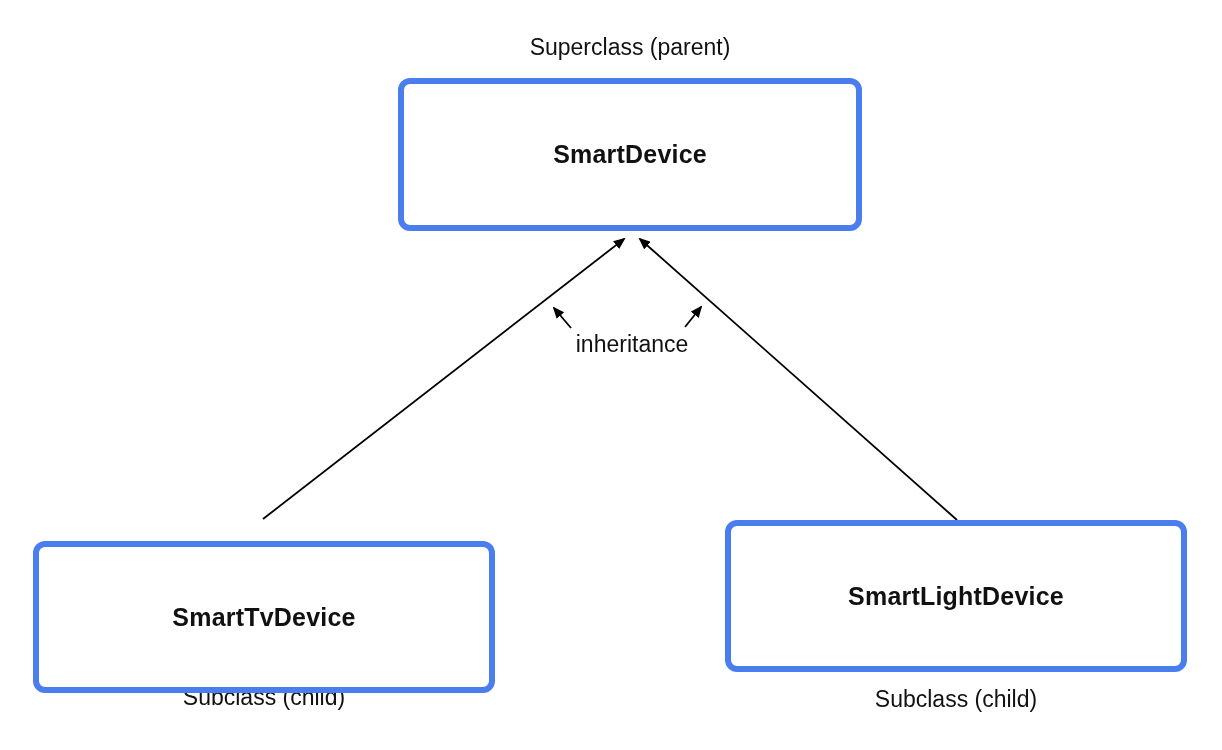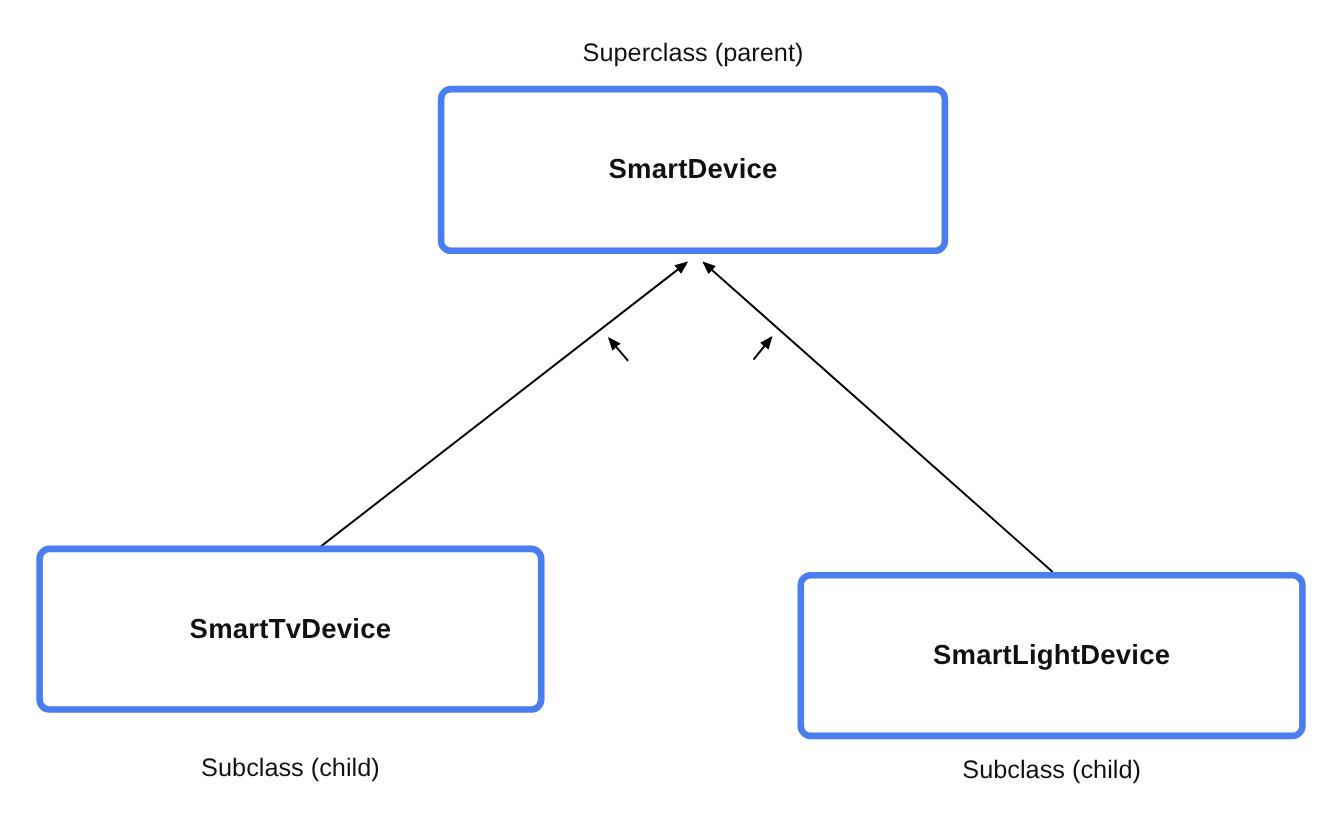--- a/index.html
+++ b/index.html
@@ -32,21 +32,21 @@
     align-items: center;
     justify-content: center;
   }
   .class-box .class-name {
     font-size: 25px;
     font-weight: 600;
     color: #111111;
     letter-spacing: 0.2px;
   }
   .box-superclass { left: 398px; top: 78px;  width: 464px; height: 153px; }
-  .box-subclass-tv { left: 33px;  top: 496px; width: 462px; height: 152px; text-align: right; }
+  .box-subclass-tv { left: 33px;  top: 541px; width: 462px; height: 152px; text-align: right; }
   .box-subclass-light { left: 725px; top: 520px; width: 462px; height: 152px; }
   .caption {
     position: absolute;
     font-size: 23px;
     color: #111111;
     text-align: center;
     white-space: nowrap;
   }
   .caption-superclass { left: 398px; top: 34px; width: 464px; }
   .caption-subclass-tv { left: 33px; top: 684px; width: 462px; }
@@ -67,20 +67,21 @@
 
     <line x1="263" y1="519" x2="624" y2="239" stroke="#000000" stroke-width="1.8" marker-end="url(#arrowhead)"></line>
     <line x1="957" y1="520" x2="640" y2="239" stroke="#000000" stroke-width="1.8" marker-end="url(#arrowhead)"></line>
 
     <line x1="571" y1="328" x2="554" y2="308" stroke="#000000" stroke-width="1.8" marker-end="url(#arrowhead)"></line>
     <line x1="685" y1="327" x2="701" y2="307" stroke="#000000" stroke-width="1.8" marker-end="url(#arrowhead)"></line>
   </svg>
 
   <div class="caption caption-superclass">Superclass (parent)</div>
 
+  <div class="caption caption-inheritance">inheritance</div>
 
   <div class="caption caption-subclass-tv">Subclass (child)</div>
 
   <div class="caption caption-subclass-light">Subclass (child)</div>
 
   <div class="class-box box-superclass">
     <span class="class-name">SmartDevice</span>
   </div>
 
   <div class="class-box box-subclass-tv">

